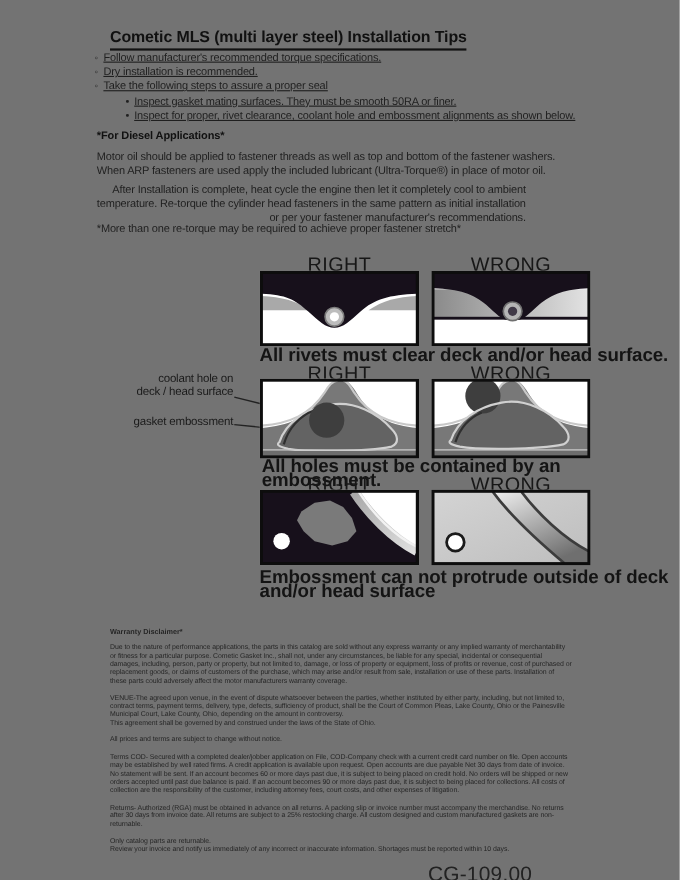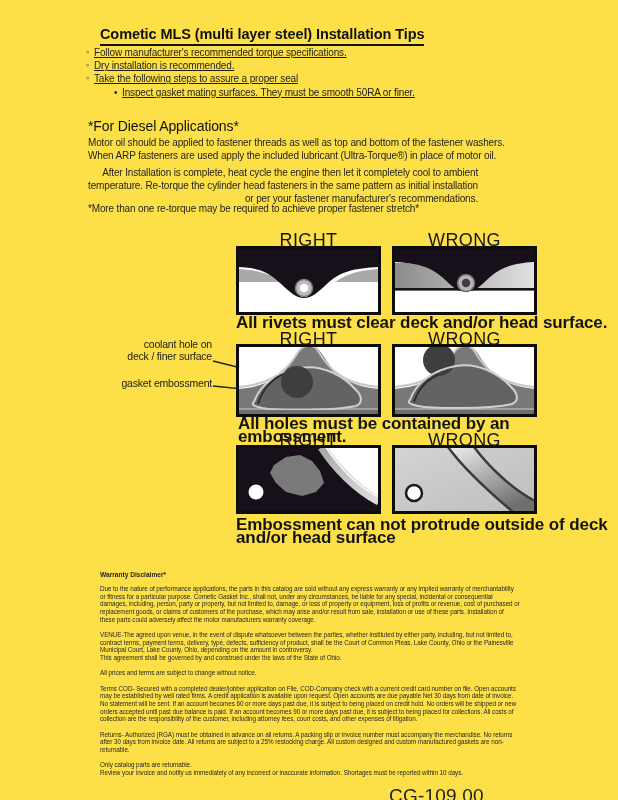--- a/index.html
+++ b/index.html
@@ -1,34 +1,34 @@
 <!DOCTYPE html>
 <html><head>
 <meta charset="utf-8">
 <style>
   html,body{margin:0;padding:0;background:#ffffff;}
   #page{
-    position:relative;width:618px;height:800px;background:#fde047;overflow:hidden;
+    position:relative;width:618px;height:800px;background:#737373;overflow:hidden;
     font-family:"Liberation Sans", sans-serif;color:#1c1c1c;
   }
   .abs{position:absolute;}
   
   .doc-title{
     left:100px;top:26px;font-size:14.5px;font-weight:bold;color:#111;
     border-bottom:2px solid #111;padding-bottom:2px;letter-spacing:-0.1px;
     display:inline-block;white-space:nowrap;
   }
   
   .tips{left:86px;top:46px;font-size:10px;line-height:13.2px;letter-spacing:-0.15px;color:#1f1f1f;}
   .tip-row{white-space:nowrap;text-decoration:underline;}
   .tip-row .mk{display:inline-block;width:8px;font-size:9px;vertical-align:top;color:#1f1f1f;}
   .tip-row.sub{padding-left:28px;}
   .tip-row.sub .mk{font-size:10px;}
   
-  .sec-head{left:88px;top:118px;font-size:14px;font-weight:normal;color:#111;letter-spacing:-0.1px;}
+  .sec-head{left:88px;top:118px;font-size:10px;font-weight:bold;color:#111;letter-spacing:-0.1px;}
   .para{left:88px;font-size:10px;line-height:13px;letter-spacing:-0.15px;color:#1f1f1f;white-space:pre-line;}
   .p1{top:136px;}
   .p2{top:166px;text-align:right;}
   .p3{top:202px;}
   
   .dg-head{width:145px;text-align:center;font-size:18px;color:#171717;letter-spacing:0.4px;white-space:nowrap;}
   .cap{font-size:17px;font-weight:bold;color:#141414;letter-spacing:-0.1px;line-height:12.5px;white-space:pre-line;}
   .panel{width:145px;height:69px;}
   .panel2{width:145px;height:73px;}
   
@@ -45,20 +45,21 @@
 
 <div id="page">
 
   <div class="abs doc-title">Cometic MLS (multi layer steel) Installation Tips</div>
 
   <div class="abs tips">
     <div class="tip-row"><span class="mk">◦</span><span>Follow manufacturer's recommended torque specifications.</span></div>
     <div class="tip-row"><span class="mk">◦</span><span>Dry installation is recommended.</span></div>
     <div class="tip-row"><span class="mk">◦</span><span>Take the following steps to assure a proper seal</span></div>
     <div class="tip-row sub"><span class="mk">•</span><span>Inspect gasket mating surfaces.  They must be smooth 50RA or finer.</span></div>
+    <div class="tip-row sub"><span class="mk">•</span><span>Inspect for proper, rivet clearance, coolant hole and embossment alignments as shown below.</span></div>
   </div>
 
   <div class="abs sec-head">*For Diesel Applications*</div>
   <div class="abs para p1">Motor oil should be applied to fastener threads as well as top and bottom of the fastener washers.
 When ARP fasteners are used apply the included lubricant (Ultra-Torque®) in place of motor oil.</div>
   <div class="abs para p2">After Installation is complete, heat cycle the engine then let it completely cool to ambient
 temperature. Re-torque the cylinder head fasteners in the same pattern as initial installation
 or per your fastener manufacturer's recommendations.</div>
   <div class="abs para p3">*More than one re-torque may be required to achieve proper fastener stretch*</div>
 
@@ -95,21 +96,21 @@
       <rect x="1.5" y="1.5" width="142" height="66" fill="none" stroke="#0d0d0d" stroke-width="3"></rect>
     </svg>
   </div>
 
   <div class="abs cap" style="left:236px;top:317px;">All rivets must clear deck and/or head surface.</div>
 
   <div class="abs dg-head" style="left:236px;top:329px;">RIGHT</div>
   <div class="abs dg-head" style="left:392px;top:329px;">WRONG</div>
 
   <div class="abs lbl" style="top:339px;white-space:pre-line;">coolant hole on
-deck / finer surface</div>
+deck / head surface</div>
   <div class="abs lbl" style="top:378px;text-align:right;">gasket embossment</div>
 
   <svg class="abs" style="left:100px;top:330px;pointer-events:none;" width="440" height="90" viewBox="0 0 440 90">
     <line x1="113" y1="31" x2="197" y2="52" stroke="#222222" stroke-width="1.3"></line>
     <line x1="113" y1="56" x2="162" y2="61" stroke="#222222" stroke-width="1.3"></line>
   </svg>
 
   <div class="abs panel2" style="left:236px;top:344px;">
     <svg width="145" height="73" viewBox="0 0 145 73">
       <rect x="0" y="0" width="145" height="73" fill="#ffffff"></rect>

